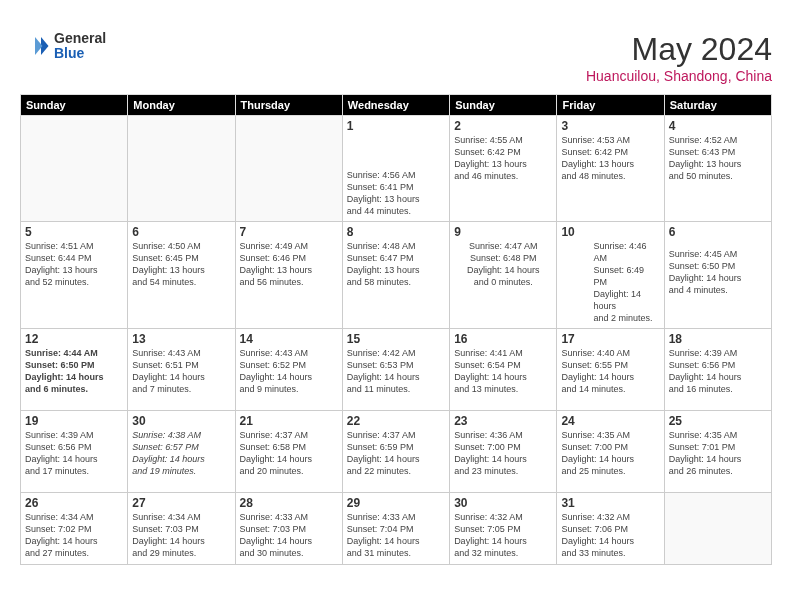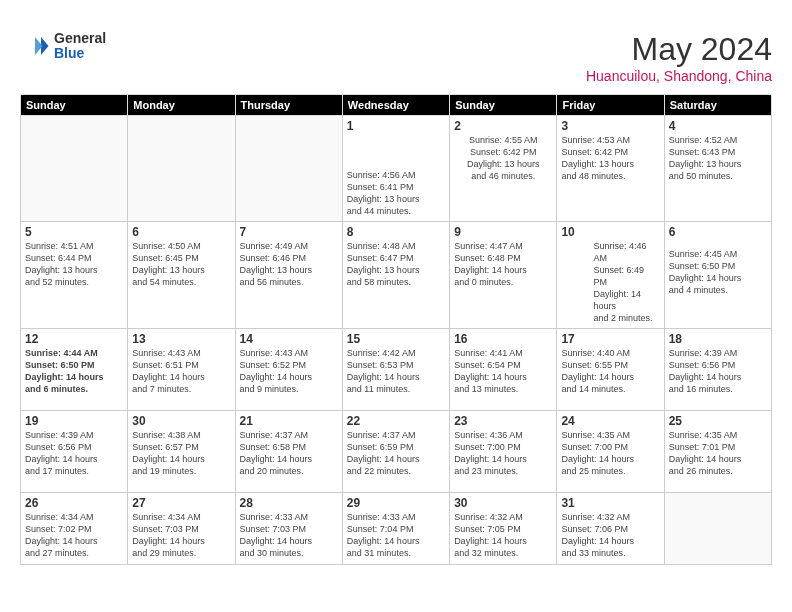--- a/index.html
+++ b/index.html
@@ -140,21 +140,21 @@
           <td class="empty"></td>
           <td>
             <span class="day-num">1</span>
             <div class="day-info" style="white-space: pre-line; margin-top: 36px;">Sunrise: 4:56 AM
 Sunset: 6:41 PM
 Daylight: 13 hours
 and 44 minutes.</div>
           </td>
           <td>
             <span class="day-num">2</span>
-            <div class="day-info" style="white-space: pre-line; text-align: center;">Sunrise: 4:55 AM
+            <div class="day-info" style="white-space: pre-line;">Sunrise: 4:55 AM
 Sunset: 6:42 PM
 Daylight: 13 hours
 and 46 minutes.</div>
           </td>
           <td>
             <span class="day-num">3</span>
             <div class="day-info" style="white-space: pre-line;">Sunrise: 4:53 AM
 Sunset: 6:42 PM
 Daylight: 13 hours
 and 48 minutes.</div>
@@ -191,21 +191,21 @@
           </td>
           <td>
             <span class="day-num">8</span>
             <div class="day-info" style="white-space: pre-line;">Sunrise: 4:48 AM
 Sunset: 6:47 PM
 Daylight: 13 hours
 and 58 minutes.</div>
           </td>
           <td>
             <span class="day-num">9</span>
-            <div class="day-info" style="white-space: pre-line;">Sunrise: 4:47 AM
+            <div class="day-info" style="white-space: pre-line; text-align: center;">Sunrise: 4:47 AM
 Sunset: 6:48 PM
 Daylight: 14 hours
 and 0 minutes.</div>
           </td>
           <td>
             <span class="day-num">10</span>
             <div class="day-info" style="white-space: pre-line; margin-left: 32px;">Sunrise: 4:46 AM
 Sunset: 6:49 PM
 Daylight: 14 hours
 and 2 minutes.</div>
@@ -272,21 +272,21 @@
         <tr>
           <td>
             <span class="day-num">19</span>
             <div class="day-info" style="white-space: pre-line;">Sunrise: 4:39 AM
 Sunset: 6:56 PM
 Daylight: 14 hours
 and 17 minutes.</div>
           </td>
           <td>
             <span class="day-num">30</span>
-            <div class="day-info" style="white-space: pre-line;">Sunrise: 4:38 AM
+            <div class="day-info" style="white-space: pre-line; font-style: italic;">Sunrise: 4:38 AM
 Sunset: 6:57 PM
 Daylight: 14 hours
 and 19 minutes.</div>
           </td>
           <td>
             <span class="day-num">21</span>
             <div class="day-info" style="white-space: pre-line;">Sunrise: 4:37 AM
 Sunset: 6:58 PM
 Daylight: 14 hours
 and 20 minutes.</div>

